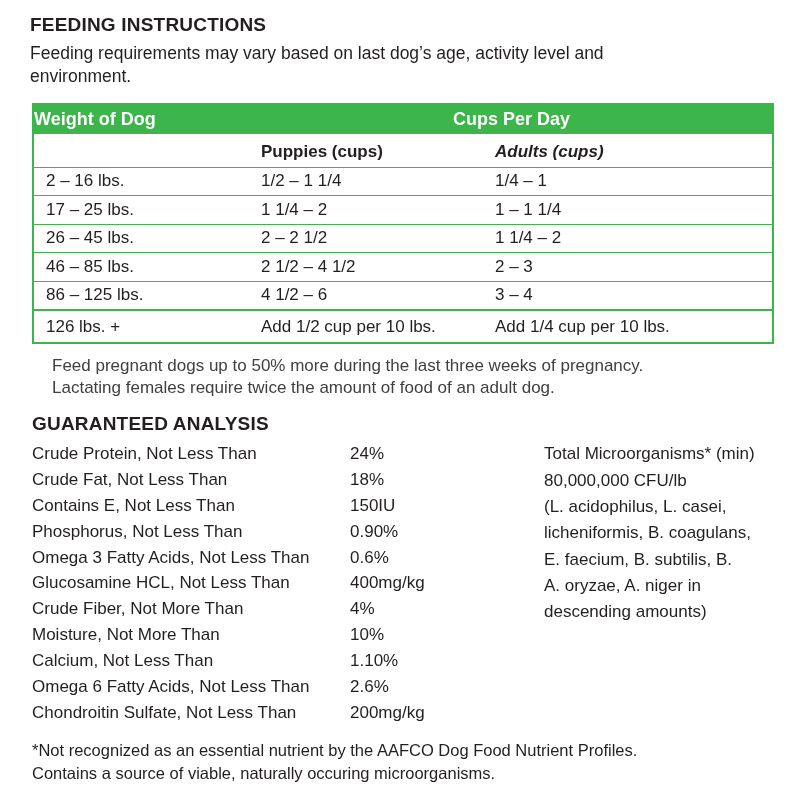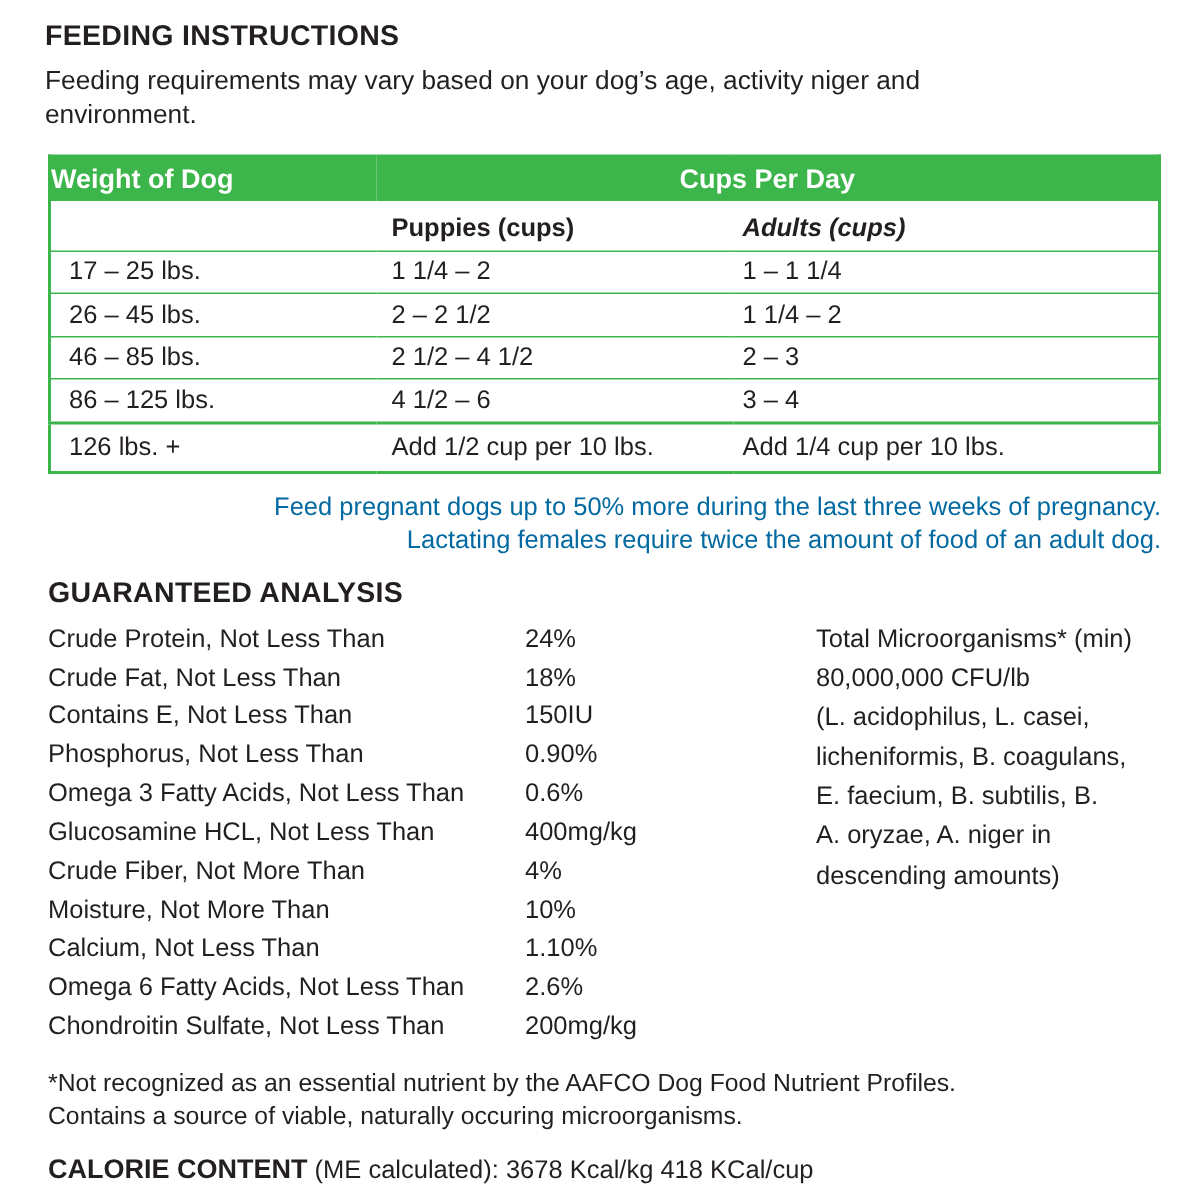--- a/index.html
+++ b/index.html
@@ -76,25 +76,24 @@
   .data-row td.c3 { padding-left: 6px; }
   .data-row.last td {
     border-top: 2px solid #3cb54a;
     height: 31px;
   }
   .col1 { width: 218px; }
   .col2 { width: 238px; }
   .col3 { width: 284px; }
 
   .green-note {
-    color: #0369a1;
+    color: #404040;
     font-size: 17px;
     line-height: 1.3;
     margin: 11px 0 0 22px;
-    text-align: right;
   }
 
   
   .ga-title {
     font-size: 19px;
     font-weight: bold;
     margin: 14px 0 6px 2px;
     letter-spacing: 0.2px;
   }
   .ga-wrap {
@@ -137,40 +136,45 @@
     margin: 14px 0 0 2px;
   }
   .calorie b { font-size: 18px; }
 </style>
 </head>
 <body>
 
 <div class="page">
 
   <h1 class="h-title">FEEDING INSTRUCTIONS</h1>
-  <p class="intro">Feeding requirements may vary based on your dog’s age, activity niger and environment.</p>
+  <p class="intro">Feeding requirements may vary based on last dog’s age, activity level and environment.</p>
 
   <table class="feed-table">
     <colgroup>
       <col class="col1">
         <col class="col2">
         <col class="col3">
     </colgroup>
     <tbody>
       <tr class="hdr-row">
         <td class="hdr-weight">Weight of Dog</td>
         <td class="hdr-cups" colspan="2">Cups Per Day</td>
       </tr>
       <tr class="sub-row">
         <td class="c1"></td>
         <td class="c2">Puppies (cups)</td>
         <td class="c3">Adults (cups)</td>
       </tr>
 
       <tr class="data-row">
+        <td class="c1">2 – 16 lbs.</td>
+        <td class="c2">1/2 – 1 1/4</td>
+        <td class="c3">1/4 – 1</td>
+      </tr>
+      <tr class="data-row">
         <td class="c1">17 – 25 lbs.</td>
         <td class="c2">1 1/4 – 2</td>
         <td class="c3">1 – 1 1/4</td>
       </tr>
       <tr class="data-row">
         <td class="c1">26 – 45 lbs.</td>
         <td class="c2">2 – 2 1/2</td>
         <td class="c3">1 1/4 – 2</td>
       </tr>
       <tr class="data-row">

